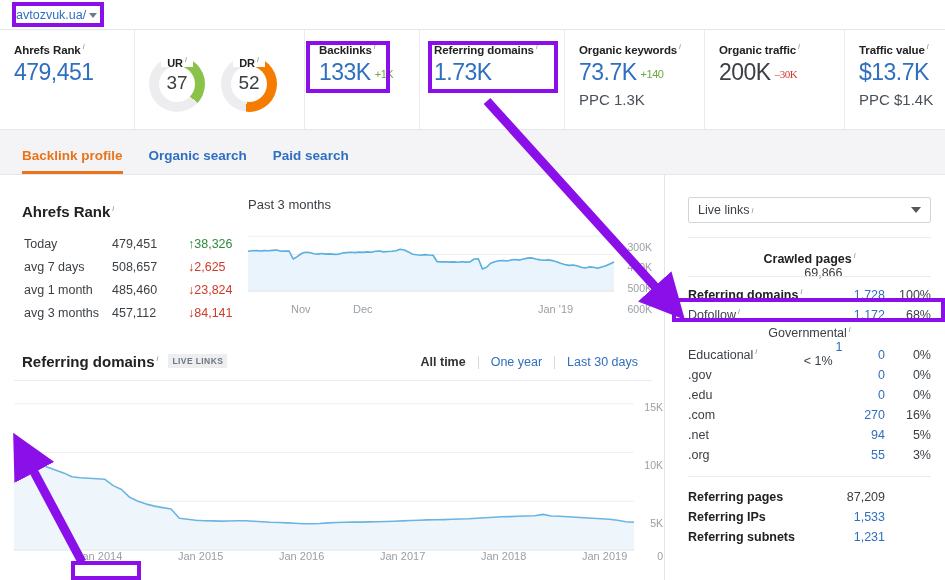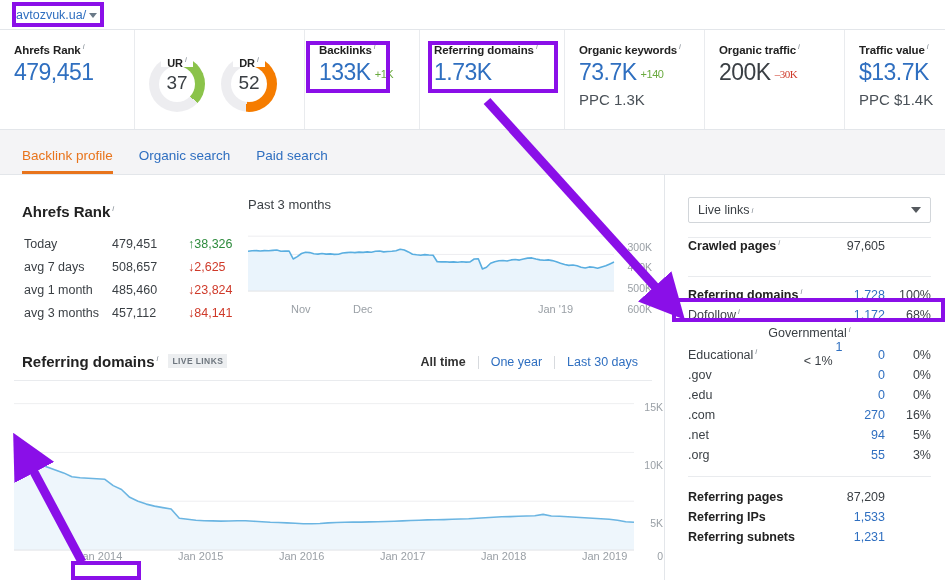--- a/index.html
+++ b/index.html
@@ -71,21 +71,21 @@
     background:#fff; z-index:2;
   }
 
   
   .tabsbar {
     position:absolute; left:0; top:130px; width:945px; height:45px;
     background:#f4f4f6; border-bottom:1px solid #e3e6ea;
     display:flex; align-items:flex-end; padding-left:22px; gap:26px;
   }
   .tab {
-    font-size:13.5px; color:#2f6fc0; padding-bottom:11px; position:relative;
+    font-size:13.5px; color:#2f6fc0; padding-bottom:11px; position:relative;font-weight:bold;
   }
   .tab.active { color:#e8741c; }
   .tab.active:after {
     content:""; position:absolute; left:0; right:0; bottom:0; height:3px; background:#e8741c;
   }
 
   
   .main { position:absolute; left:0; top:175px; width:945px; height:405px; background:#fff; }
   .leftcol { position:absolute; left:0; top:0; width:665px; height:405px; border-right:1px solid #e3e6ea; }
   .rightcol { position:absolute; left:666px; top:0; width:279px; height:405px; }
@@ -324,23 +324,23 @@
     <div class="rightcol">
 
       <div class="select-box">
         <span>Live links</span>
           <span class="sup-i">i</span>
         <span class="arrow"></span>
       </div>
 
       <div class="rsep" style="top:62px;"></div>
 
-      <div class="rrow bold" style="top:61px;">
+      <div class="rrow bold" style="top:76px;flex-direction:column;">
         <span class="rlbl"><span>Crawled pages</span><span class="sup-i">i</span></span>
-        <span class="rnum" style="color:#3a3f44;">97,605</span>
+        <span class="rnum" style="color:#3a3f44;">69,866</span>
         <span class="rpct"></span>
       </div>
 
       <div class="rsep" style="top:101px;"></div>
 
       <div class="rrow bold" style="top:110px;">
         <span class="rlbl"><span>Referring domains</span><span class="sup-i">i</span></span>
         <span class="rnum">1,728</span>
         <span class="rpct">100%</span>
       </div>

